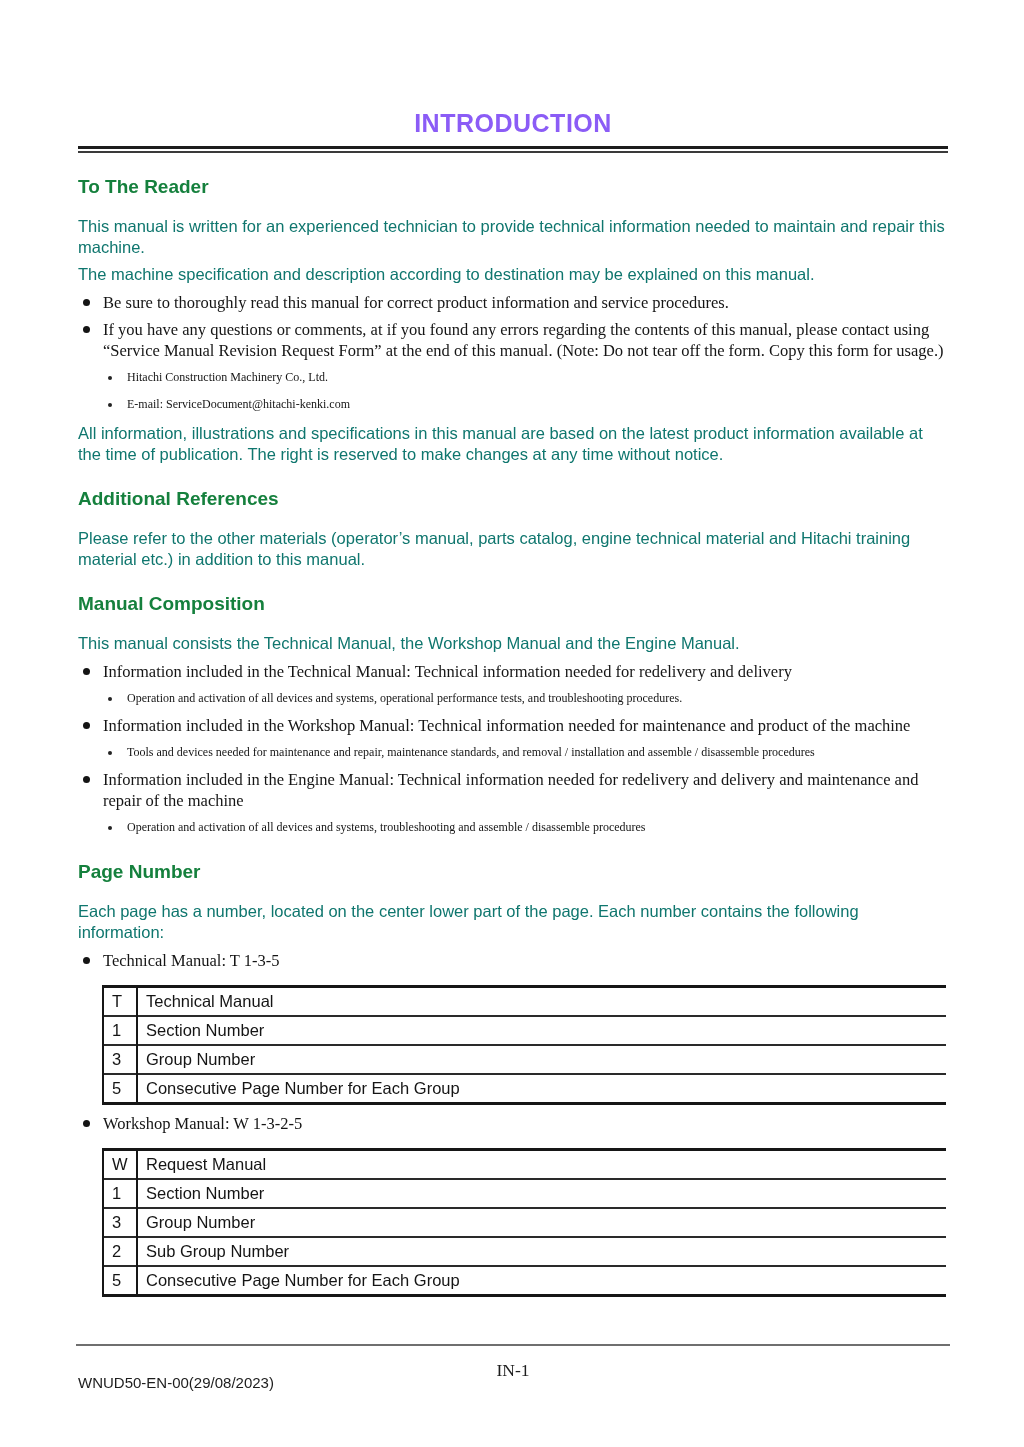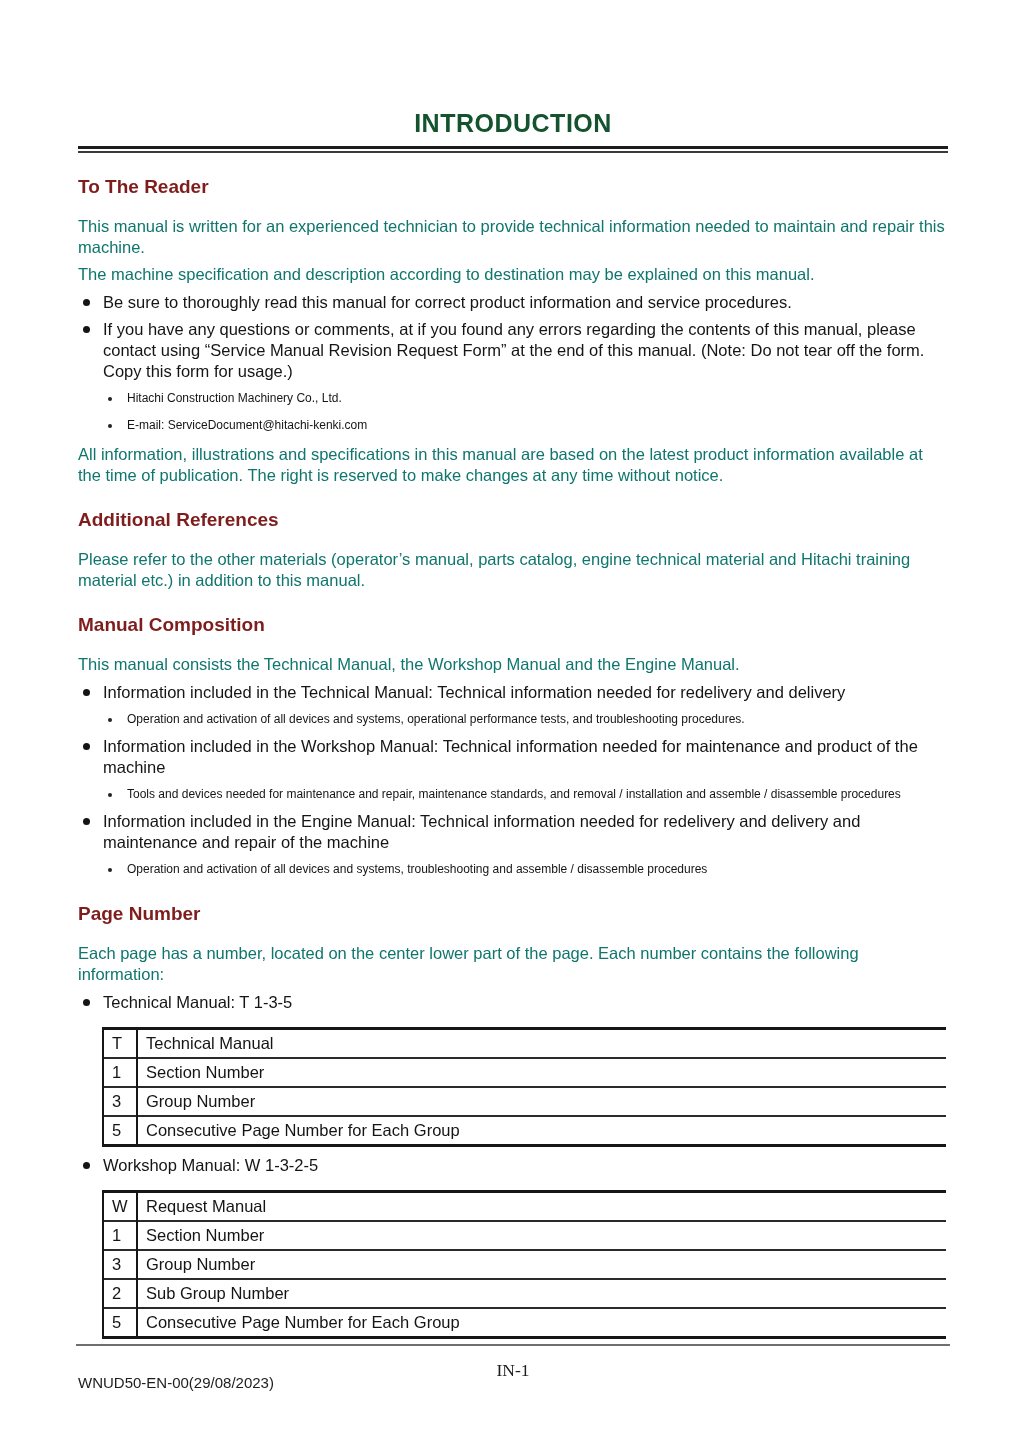--- a/index.html
+++ b/index.html
@@ -13,43 +13,43 @@
   }
   .content {
     padding: 110px 76px 0 78px;
   }
   h1.doc-title {
     font-size: 25px;
     font-weight: bold;
     text-align: center;
     letter-spacing: 0.5px;
     line-height: 27px;
-    color: #14532d;
+    color: #8b5cf6;
   }
   .title-rule {
     margin-top: 9px;
     height: 7px;
     border-top: 3px solid #1c1c1c;
     border-bottom: 2px solid #3a3a3a;
   }
   h2.sec-heading {
     font-size: 19px;
     font-weight: bold;
-    color: #7f1d1d;
+    color: #15803d;
     margin-top: 22px;
     margin-bottom: 18px;
     line-height: 23px;
   }
   p.body-text {
     font-size: 16.5px;
     line-height: 21px;
     margin-top: 6px;
     color: #0f766e;
   }
-  .blist { margin-top: 7px; }
+  .blist { margin-top: 7px; font-family: Liberation Serif, serif; }
   .b-item {
     display: flex;
     margin-top: 6px;
     font-size: 16.5px;
     line-height: 21px;
   }
   .b-item .dot {
     flex: 0 0 auto;
     width: 7px; height: 7px;
     border-radius: 50%;

